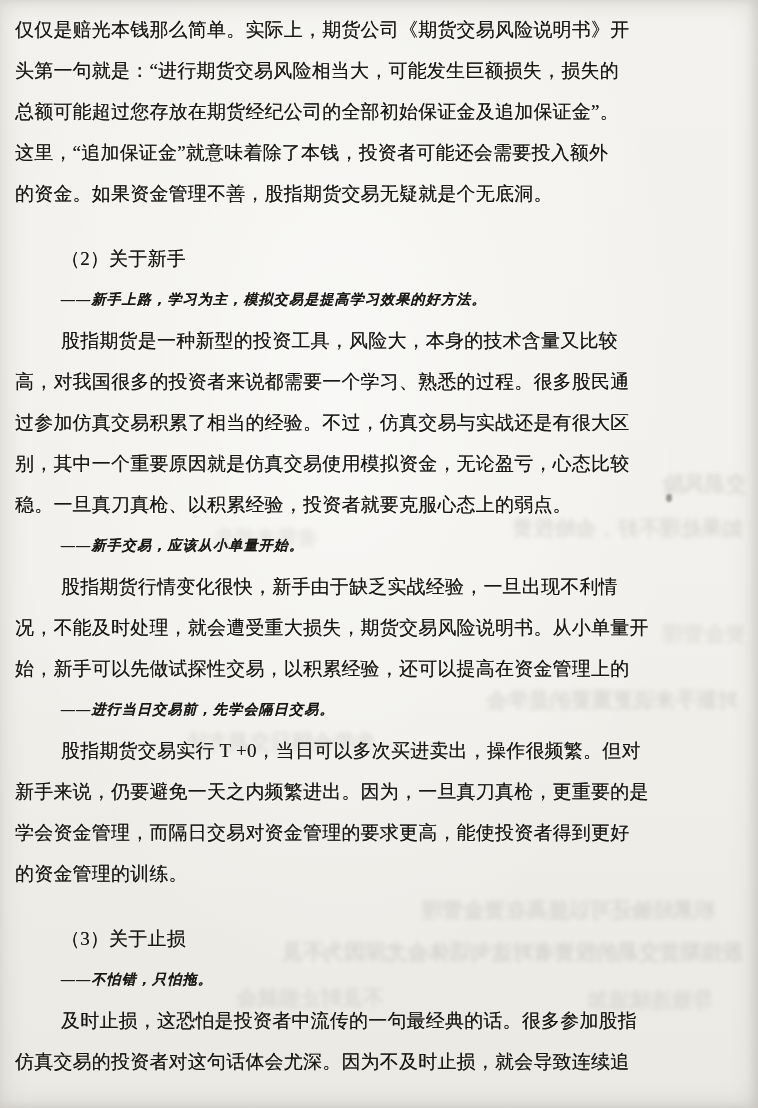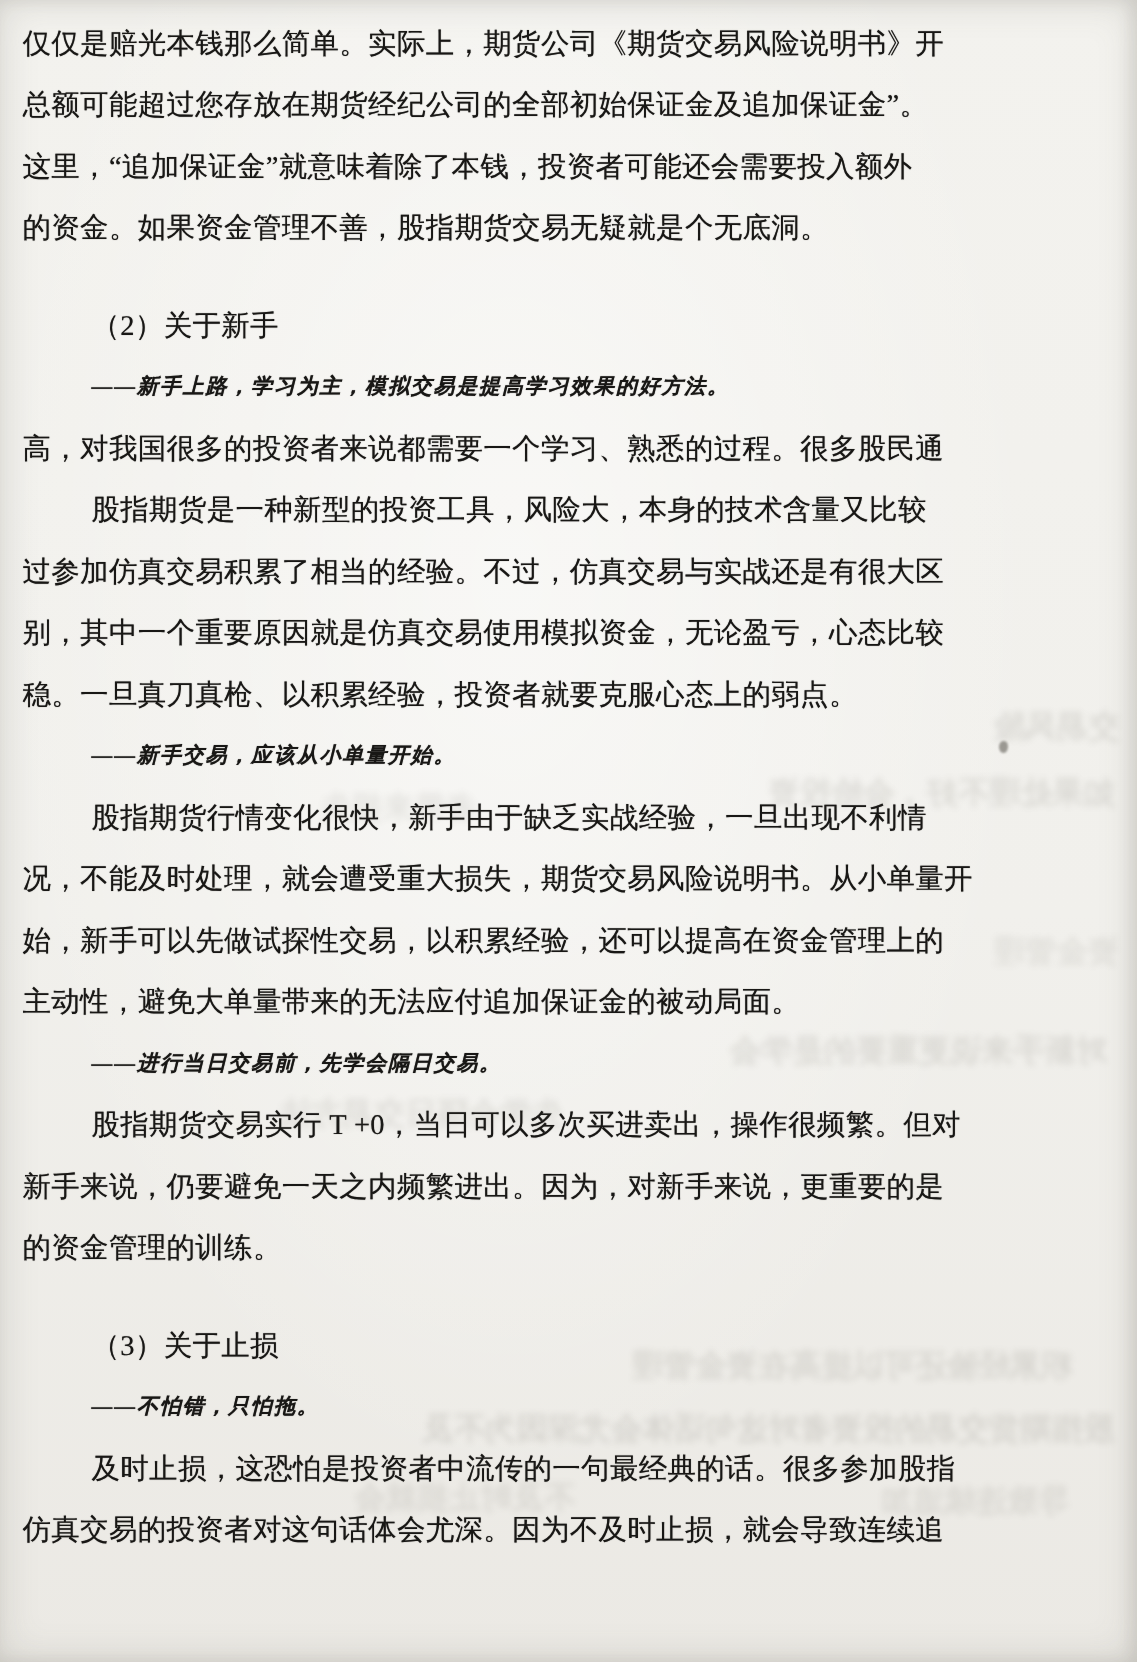--- a/index.html
+++ b/index.html
@@ -56,38 +56,39 @@
     background:#55524a;opacity:.55;filter:blur(.8px);
   }
 </style>
 </head>
 <body>
 
 <div class="page">
 
   <div class="text-layer">
     <div class="ln">仅仅是赔光本钱那么简单。实际上，期货公司《期货交易风险说明书》开</div>
+    <div class="ln">头第一句就是：“进行期货交易风险相当大，可能发生巨额损失，损失的</div>
     <div class="ln">总额可能超过您存放在期货经纪公司的全部初始保证金及追加保证金”。</div>
     <div class="ln">这里，“追加保证金”就意味着除了本钱，投资者可能还会需要投入额外</div>
     <div class="ln">的资金。如果资金管理不善，股指期货交易无疑就是个无底洞。</div>
     <div class="ln ind hd">（2）关于新手</div>
     <div class="ln ind kai">——新手上路，学习为主，模拟交易是提高学习效果的好方法。</div>
+    <div class="ln ind">股指期货是一种新型的投资工具，风险大，本身的技术含量又比较</div>
     <div class="ln">高，对我国很多的投资者来说都需要一个学习、熟悉的过程。很多股民通</div>
-    <div class="ln ind">股指期货是一种新型的投资工具，风险大，本身的技术含量又比较</div>
     <div class="ln">过参加仿真交易积累了相当的经验。不过，仿真交易与实战还是有很大区</div>
     <div class="ln">别，其中一个重要原因就是仿真交易使用模拟资金，无论盈亏，心态比较</div>
     <div class="ln">稳。一旦真刀真枪、以积累经验，投资者就要克服心态上的弱点。</div>
     <div class="ln ind kai">——新手交易，应该从小单量开始。</div>
     <div class="ln ind">股指期货行情变化很快，新手由于缺乏实战经验，一旦出现不利情</div>
     <div class="ln">况，不能及时处理，就会遭受重大损失，期货交易风险说明书。从小单量开</div>
     <div class="ln">始，新手可以先做试探性交易，以积累经验，还可以提高在资金管理上的</div>
-    <div class="ln">主动性，避免大单量带来的无法应付追加保证金的被动局面。</div>
     <div class="ln ind kai">——进行当日交易前，先学会隔日交易。</div>
     <div class="ln ind">股指期货交易实行 T +0，当日可以多次买进卖出，操作很频繁。但对</div>
-    <div class="ln">新手来说，仍要避免一天之内频繁进出。因为，对新手来说，更重要的是</div>
+    <div class="ln">新手来说，仍要避免一天之内频繁进出。因为，一旦真刀真枪，更重要的是</div>
+    <div class="ln">学会资金管理，而隔日交易对资金管理的要求更高，能使投资者得到更好</div>
     <div class="ln">的资金管理的训练。</div>
     <div class="ln ind hd">（3）关于止损</div>
     <div class="ln ind kai">——不怕错，只怕拖。</div>
     <div class="ln ind">及时止损，这恐怕是投资者中流传的一句最经典的话。很多参加股指</div>
     <div class="ln">仿真交易的投资者对这句话体会尤深。因为不及时止损，就会导致连续追</div>
   </div>
 
   <span class="bt bt1">交易风险</span>
   <span class="bt bt2">如果处理不好，会给投资</span>
   <span class="bt bt3">者带来损失</span>

